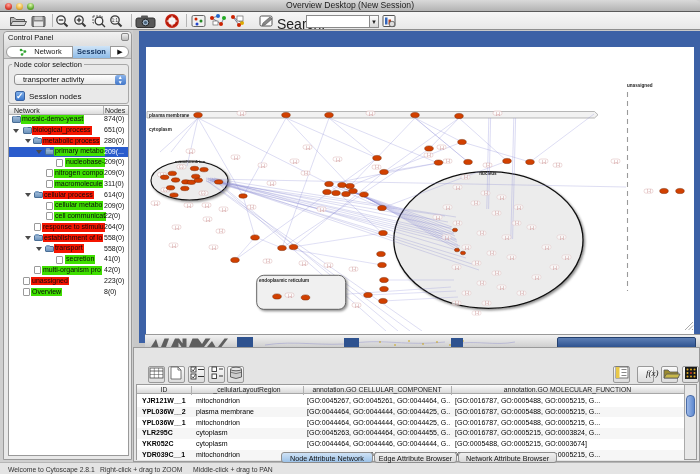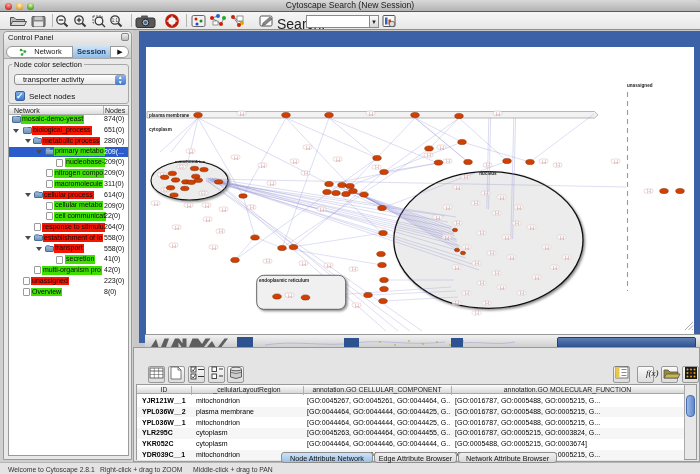--- a/index.html
+++ b/index.html
@@ -80,21 +80,21 @@
 
 #statusbar{left:0;top:462px;width:700px;height:12px;background:#e4e4e4;border-top:1px solid #b5b5b5;font-size:6.8px;color:#333;}
 #statusbar span{position:absolute;top:3px;}
 </style></head>
 <body>
 <div class="abs" id="titlebar">
     <div class="tl t1"></div>
     <div class="tl t2"></div>
     <div class="tl t3"></div>
   </div>
-<div class="abs" id="title-text">Cytoscape Search (New Session)</div>
+<div class="abs" id="title-text">Overview Desktop (New Session)</div>
 <div class="abs" id="toolbar">
 <svg class="abs" style="left:0;top:0" width="700" height="18" viewBox="0 0 700 18">
 <g stroke="#555" stroke-width="1" fill="#b8b8b8">
         <path d="M10.5 13.5 L10.5 5.5 L14 5.5 L16 7.5 L24.5 7.5 L24.5 13.5 Z"></path>
         <path d="M10.5 13.5 L12.5 9.5 L26.5 9.5 L24.5 13.5 Z" fill="#d8d8d8"></path>
       </g>
 <g>
         <rect x="32" y="4.5" width="13" height="10" rx="1" fill="#8a8a8a" stroke="#555"></rect>
         <rect x="34.5" y="4.5" width="8" height="3.5" fill="#c8c8c8"></rect>
         <rect x="34" y="9.5" width="9" height="5" fill="#e8e8e8"></rect>
@@ -187,21 +187,21 @@
         <circle cx="3" cy="6.5" r="1.3" fill="#2fa32f"></circle>
         <path d="M2 2 L6 3.5 L3 6.5" stroke="#2fa32f" stroke-width="0.7" fill="none"></path>
       </svg><span style="margin-left:8px">Network</span></div>
 <div class="abs" id="tab-mosaic">Session</div>
 <div class="abs" id="tab-arrow">▶</div>
 <div class="abs" id="cp-group"></div>
 <div class="abs" id="cp-group-label">Node color selection</div>
 <div class="abs" id="cp-combo">transporter activity</div>
 <div class="abs" id="cp-combo-btn">▲<br>▼</div>
 <div class="abs" id="cp-check">✓</div>
-<div class="abs" id="cp-check-label">Select nodes</div>
+<div class="abs" id="cp-check-label">Session nodes</div>
 <div class="abs" id="cp-tree">
 <div class="abs" id="tree-head">
         <span class="c1">Network</span>
         <span class="c2">Nodes</span>
         <span class="sep"></span>
       </div>
 <div id="tree-rows">
 <div class="trow" style="top:8.30px;">
           <span class="fold" style="left:3px"></span>
           <span class="chip g" style="left:12px">mosaic-demo-yeast</span>

